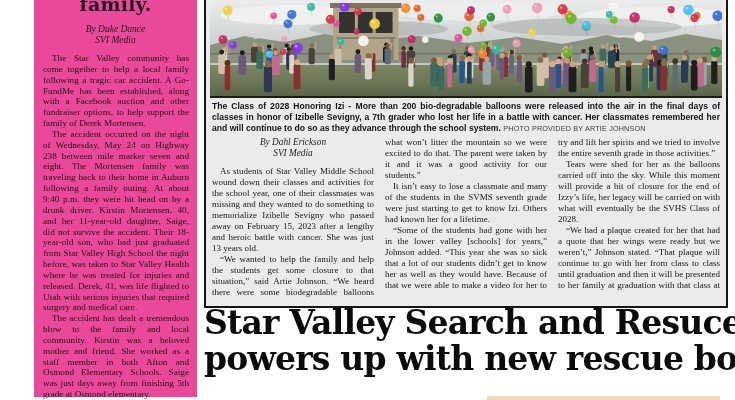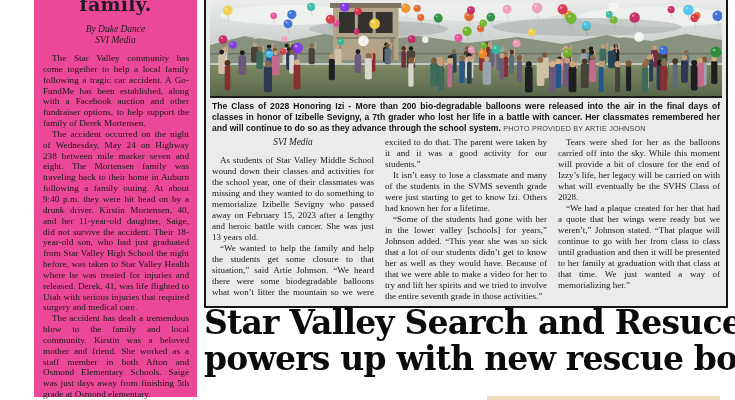--- a/index.html
+++ b/index.html
@@ -515,20 +515,21 @@
       </svg>
     </div>
 
     <div class="caption">
       <span>The Class of 2028 Honoring Izi -</span> <span>More than 200 bio-degradable balloons were released into the air in the final days of classes in honor of Izibelle Sevigny, a 7th grader who lost her life in a battle with cancer. Her classmates remembered her and will continue to do so as they advance through the school system.</span>
       <span class="credit">PHOTO PROVIDED BY ARTIE JOHNSON</span>
     </div>
 
     <div class="columns">
       <div class="art-byline">
+        <div>By Dahl Erickson</div>
         <div>SVI Media</div>
       </div>
       <div style="display:contents;"><p>As students of Star Valley Middle School wound down their classes and activities for the school year, one of their classmates was missing and they wanted to do something to memorialize Izibelle Sevigny who passed away on February 15, 2023 after a lengthy and heroic battle with cancer. She was just 13 years old.</p><p>“We wanted to help the family and help the students get some closure to that situation,” said Artie Johnson. “We heard there were some biodegradable balloons what won’t litter the mountain so we were excited to do that. The parent were taken by it and it was a good activity for our students.”</p><p>It isn’t easy to lose a classmate and many of the students in the SVMS seventh grade were just starting to get to know Izi. Others had known her for a lifetime.</p><p>“Some of the students had gone with her in the lower valley [schools] for years,” Johnson added. “This year she was so sick that a lot of our students didn’t get to know her as well as they would have. Because of that we were able to make a video for her to try and lift her spirits and we tried to involve the entire seventh  grade in those activities.”</p><p>Tears were shed for her as the balloons carried off into the sky. While this moment will provide a bit of closure for the end of Izzy’s life, her legacy will be carried on with what will eventually be the SVHS Class of 2028.</p><p>“We had a plaque created for her that had a quote that her wings were ready but we weren’t,” Johnson stated. “That plaque will continue to go with her from class to class until graduation and then it will be presented to her family at graduation with that class at that time.  We just wanted a way of memorializing her.”</p></div>
     </div>
   </div>
 
   <div class="headline">
     <div>Star Valley Search and Resuce</div>
     <div>powers up with new rescue boat</div>
   </div>

